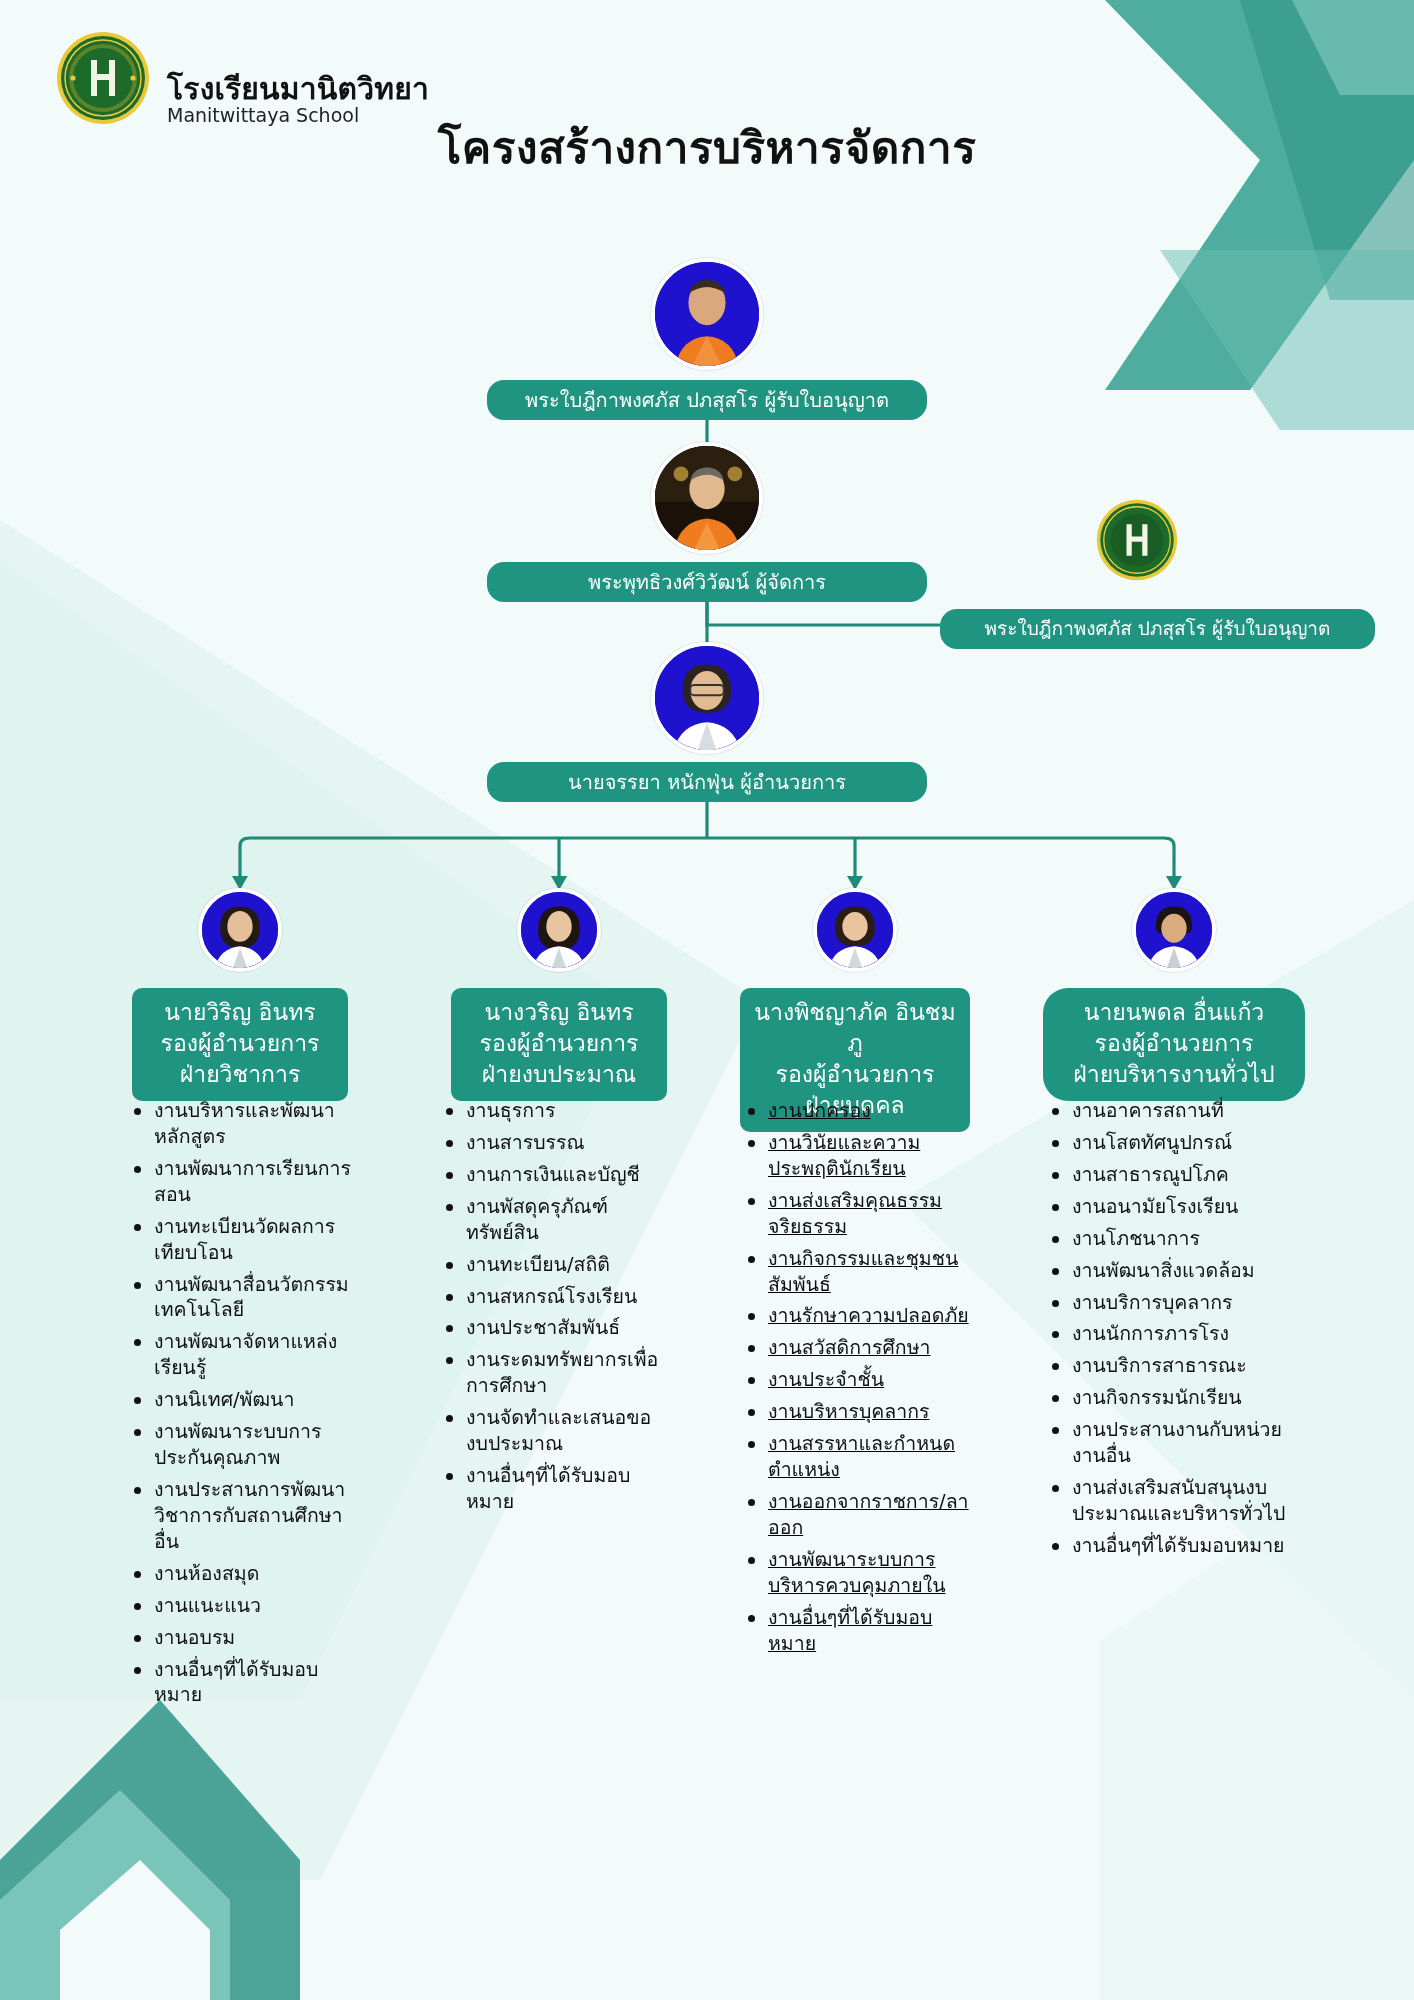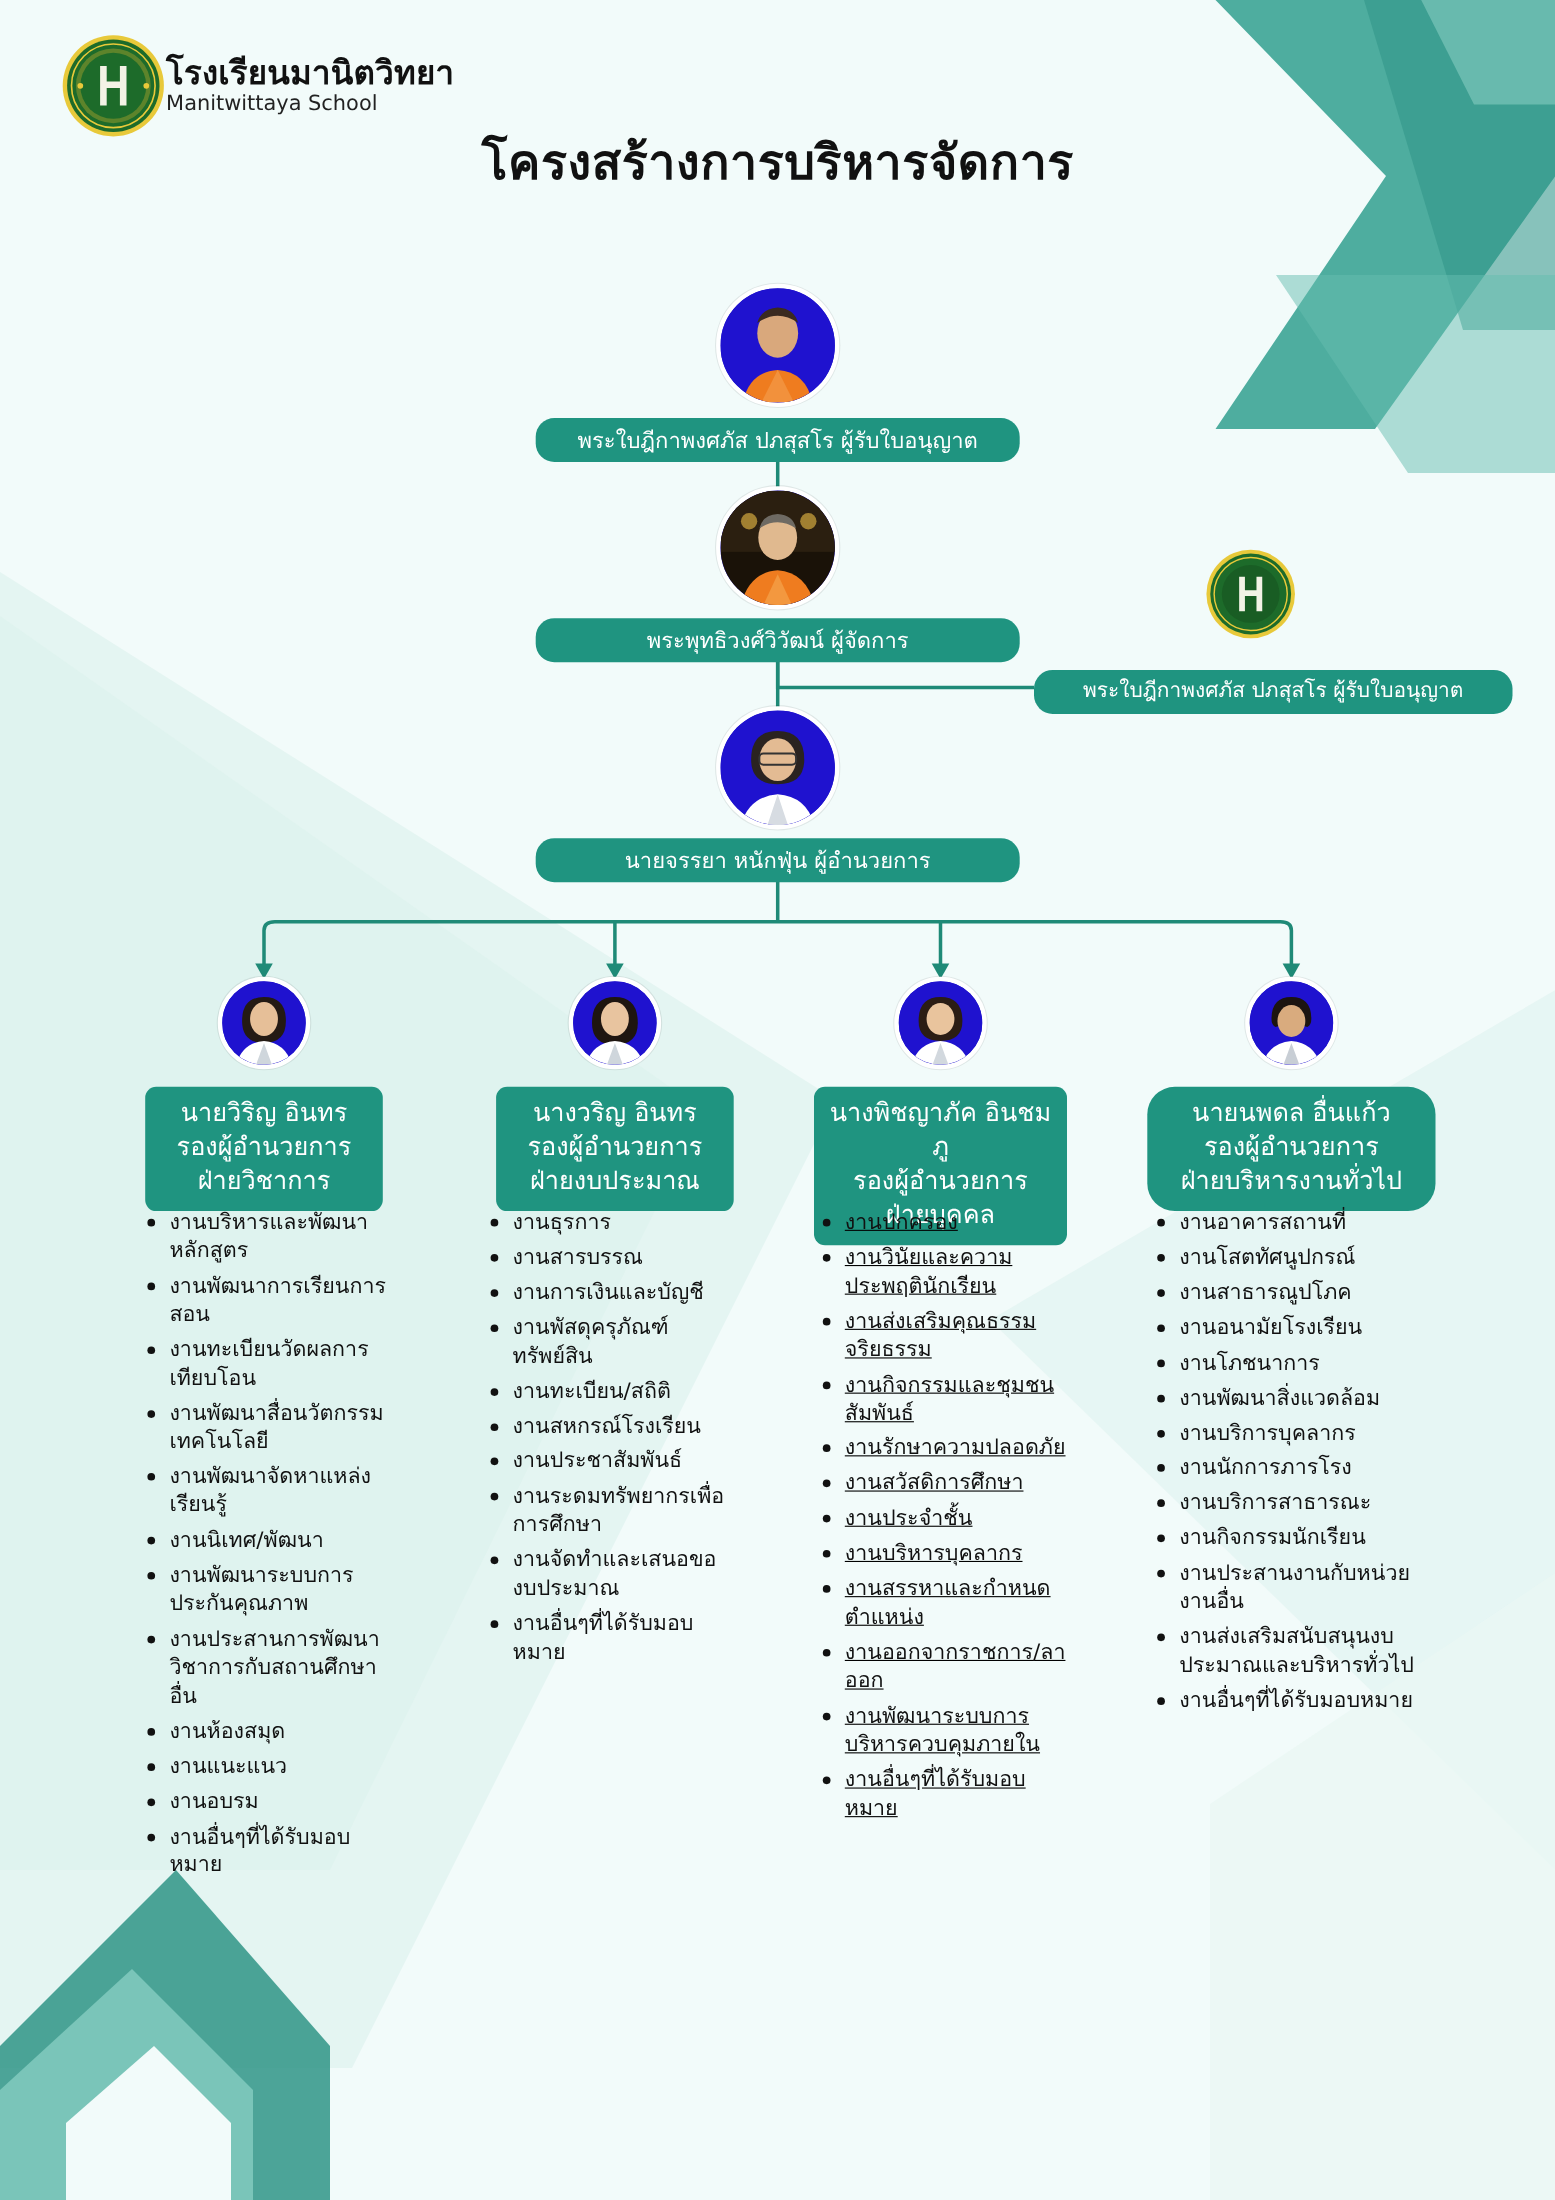--- a/index.html
+++ b/index.html
@@ -9,21 +9,21 @@
     background:#f2fbfa;
     position:relative;
     overflow:hidden;
   }
 
   
   .bg { position:absolute; inset:0; overflow:hidden; z-index:0; }
   .bg svg { position:absolute; display:block; }
 
   
-  .header { position:absolute; top:30px; left:55px; display:flex; align-items:center; z-index:5; }
+  .header { position:absolute; top:30px; left:55px; display:flex; align-items:flex-end; gap:16px; z-index:5; }
   .logo-badge { width:96px; height:96px; border-radius:50%; position:relative; flex:0 0 auto; }
   .school-names { line-height:1.05; }
   .school-th { font-size:30px; font-weight:bold; color:#111; letter-spacing:.2px; }
   .school-en { font-size:19px; color:#222; font-weight:400; margin-top:2px; }
 
   .page-title {
     position:absolute; top:112px; left:0; width:1414px;
     text-align:center; font-size:44px; font-weight:bold; color:#111;
     letter-spacing:.5px; z-index:6;
   }

